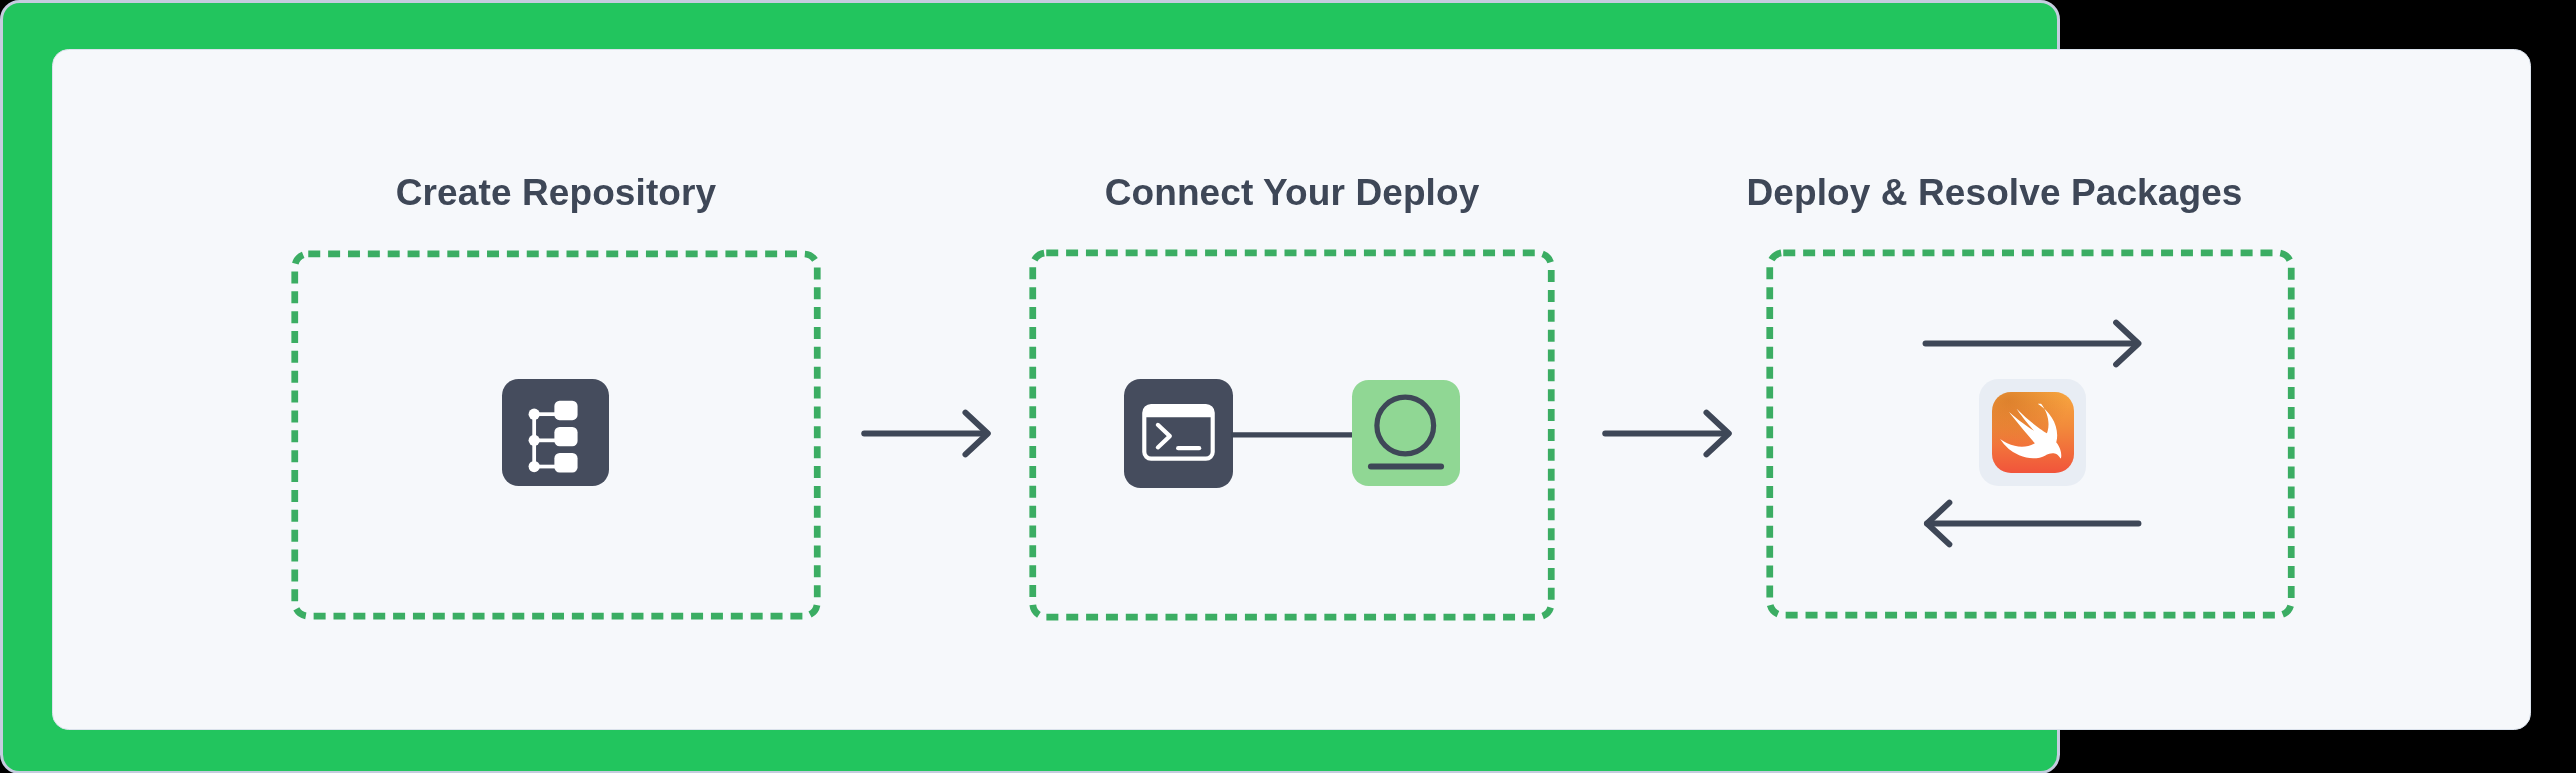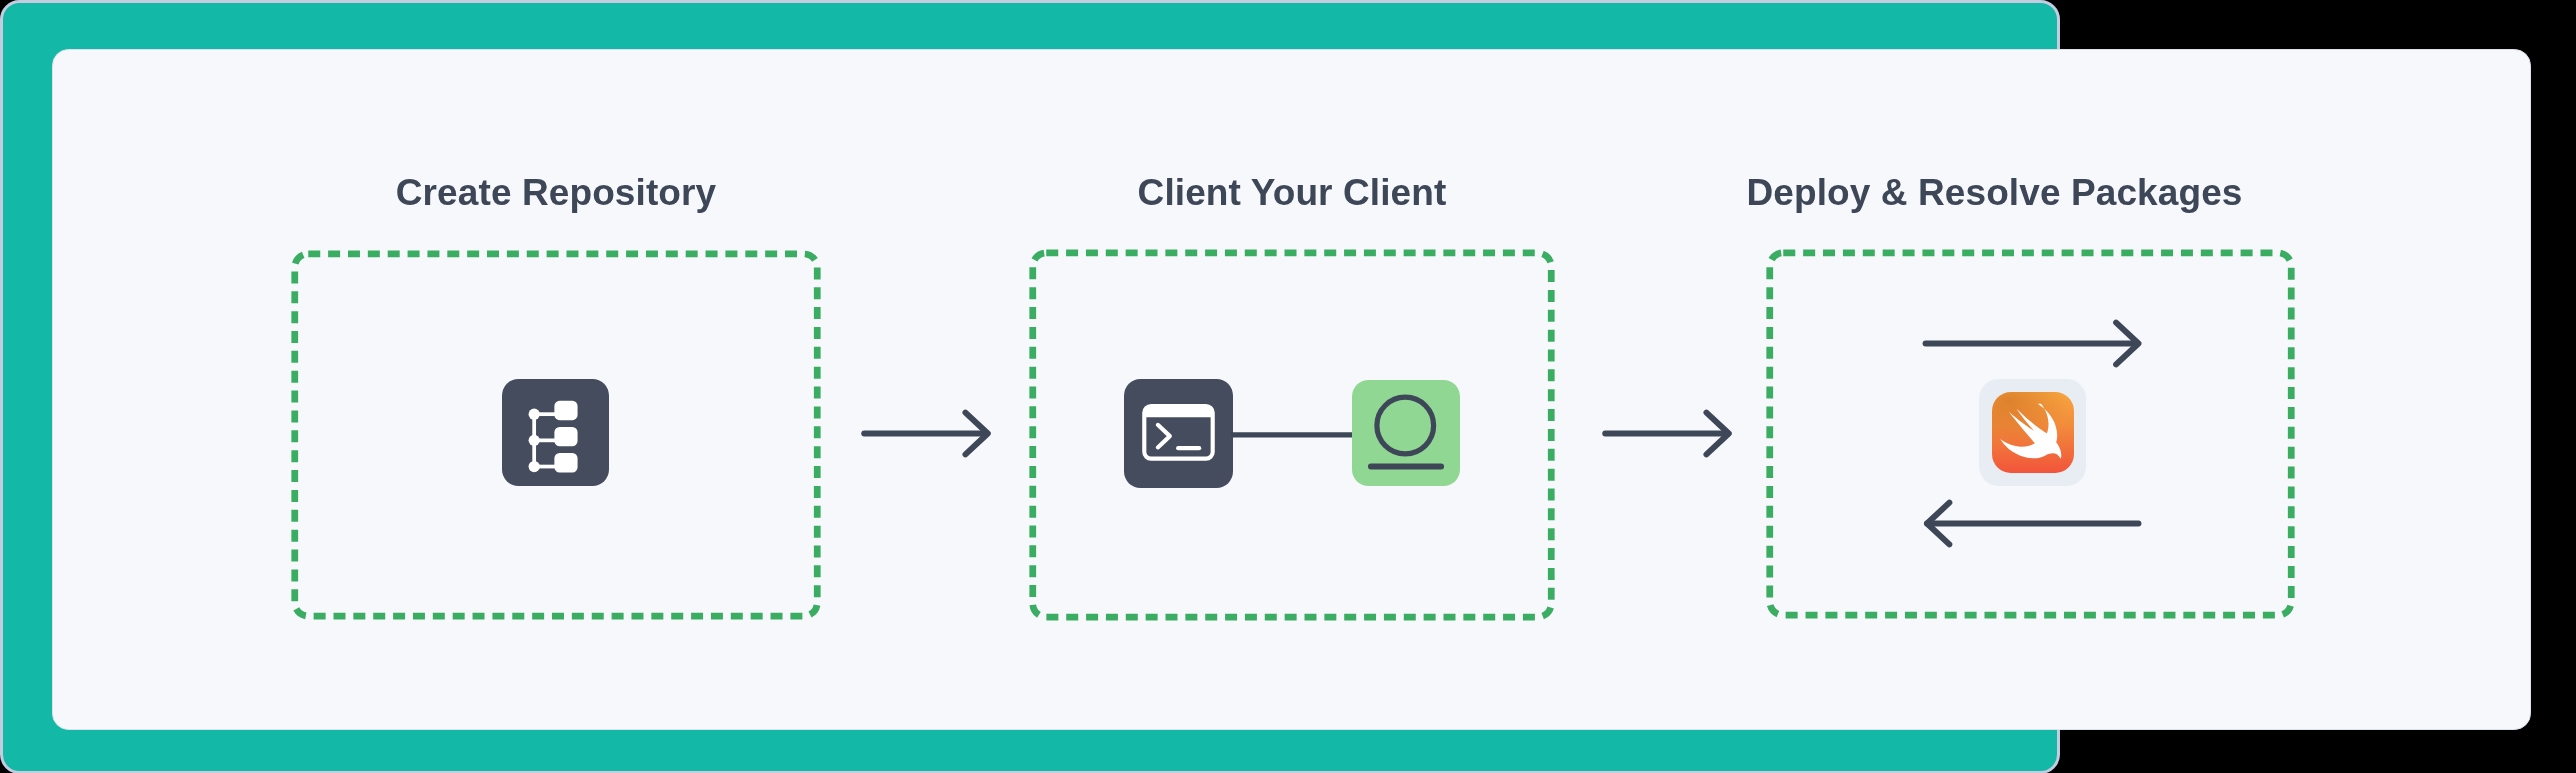--- a/index.html
+++ b/index.html
@@ -1,19 +1,19 @@
 <!DOCTYPE html>
 <html style="font-size:12px"><head>
 <meta charset="utf-8">
 <style>
   html,body{margin:0;padding:0;background:#000;}
   body{width:2576px;height:774px;position:relative;overflow:hidden;
        font-family:"Liberation Sans",sans-serif;}
   .frame{position:absolute;left:0;top:0;width:2060px;height:774px;
-         box-sizing:border-box;background:#14b8a6;border:3px solid #C5CCDF;
+         box-sizing:border-box;background:#22c55e;border:3px solid #C5CCDF;
          border-radius:19.5px;}
   .card{position:absolute;left:49px;top:46px;width:2479px;height:681px;
         box-sizing:border-box;background:#F6F8FB;border:1.5px solid #DBE2EC;
         border-radius:16.5px;}
   .step-title{position:absolute;top:166px;height:48px;line-height:48px;
         text-align:center;font-size:37px;font-weight:600;color:#3E4757;
         letter-spacing:0.1px;}
   .t1{left:288px;width:530px;}
   .t2{left:1026px;width:526px;}
   .t3{left:1727px;width:529px;}
@@ -43,21 +43,21 @@
   .a4{left:1913px;top:487px;}
   .conn{left:1228px;top:428px;}
 </style>
 </head>
 <body>
 
 <div class="frame">
   <div class="card"></div>
 
   <div class="step-title t1">Create Repository</div>
-  <div class="step-title t2">Client Your Client</div>
+  <div class="step-title t2">Connect Your Deploy</div>
   <div class="step-title t3">Deploy &amp; Resolve Packages</div>
 
   <svg class="dashed b1" width="530" height="370" viewBox="0 0 707 493">
     <rect x="5" y="5" width="697" height="483" rx="18" fill="none" stroke="#3BAD63" stroke-width="9" stroke-dasharray="16 10.5"></rect>
   </svg>
   <svg class="dashed b2" width="526" height="372" viewBox="0 0 702 496">
     <rect x="5" y="5" width="692" height="486" rx="18" fill="none" stroke="#3BAD63" stroke-width="9" stroke-dasharray="16 10.5"></rect>
   </svg>
   <svg class="dashed b3" width="529" height="370" viewBox="0 0 705 493">
     <rect x="5" y="5" width="695" height="483" rx="18" fill="none" stroke="#3BAD63" stroke-width="9" stroke-dasharray="16 10.5"></rect>

